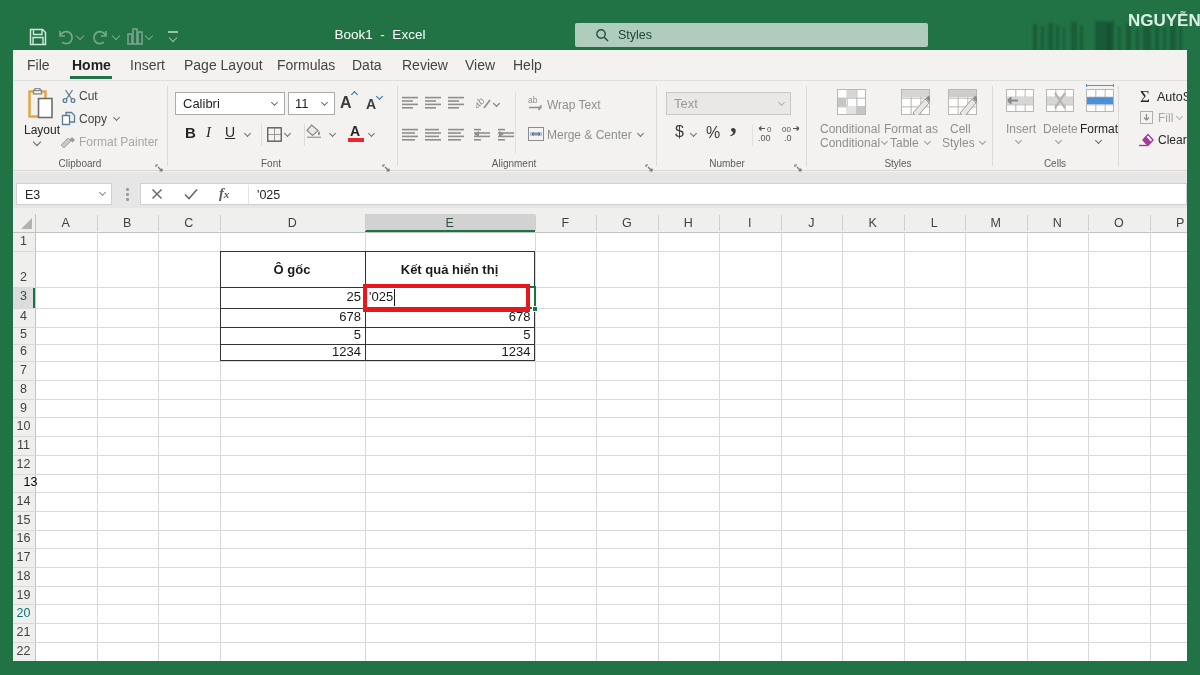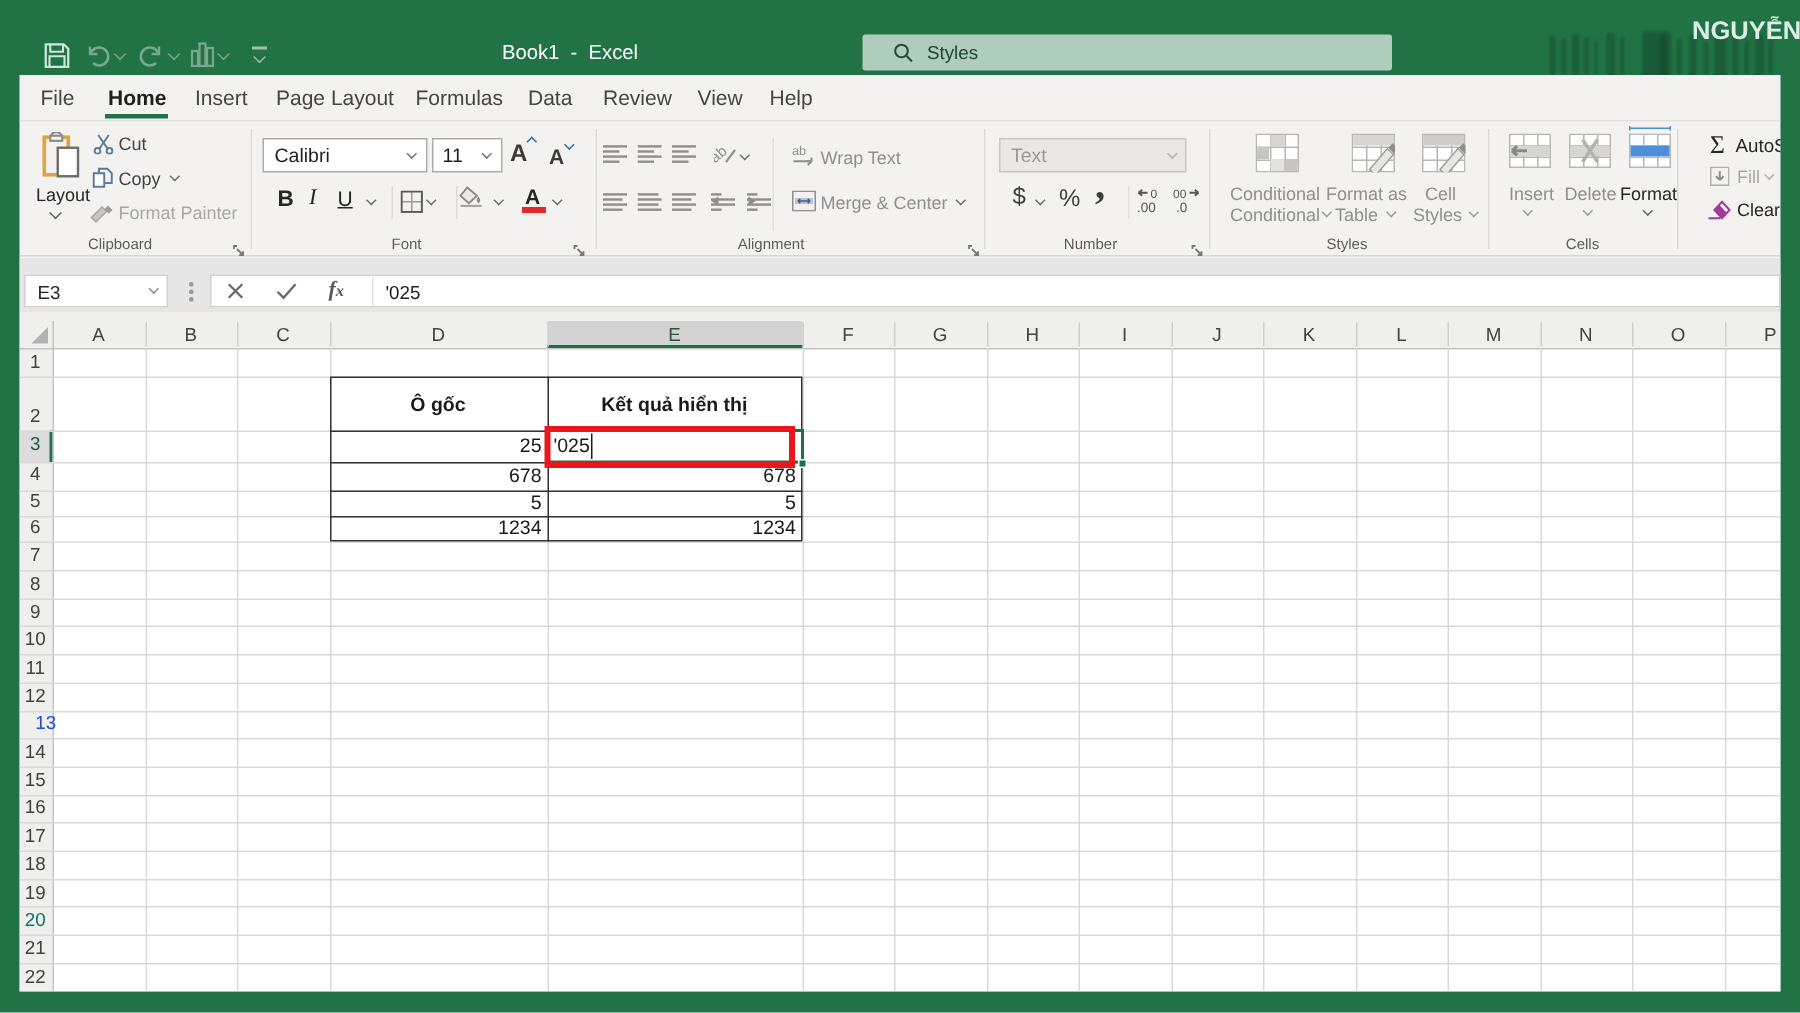--- a/index.html
+++ b/index.html
@@ -442,21 +442,21 @@
 <div class="a" style="left:0px;top:239.2px;width:21px;text-align:center;font-size:12.5px;color:#1c5c39">3</div>
 <div class="a" style="left:0px;top:259.2px;width:21px;text-align:center;font-size:12.5px;color:#424242">4</div>
 <div class="a" style="left:0px;top:277px;width:21px;text-align:center;font-size:12.5px;color:#424242">5</div>
 <div class="a" style="left:0px;top:294.4px;width:21px;text-align:center;font-size:12.5px;color:#424242">6</div>
 <div class="a" style="left:0px;top:313.09999999999997px;width:21px;text-align:center;font-size:12.5px;color:#424242">7</div>
 <div class="a" style="left:0px;top:331.79999999999995px;width:21px;text-align:center;font-size:12.5px;color:#424242">8</div>
 <div class="a" style="left:0px;top:350.5px;width:21px;text-align:center;font-size:12.5px;color:#424242">9</div>
 <div class="a" style="left:0px;top:369.2px;width:21px;text-align:center;font-size:12.5px;color:#424242">10</div>
 <div class="a" style="left:0px;top:387.9px;width:21px;text-align:center;font-size:12.5px;color:#424242">11</div>
 <div class="a" style="left:0px;top:406.59999999999997px;width:21px;text-align:center;font-size:12.5px;color:#424242">12</div>
-<div class="a" style="left:0px;top:425.29999999999995px;width:35px;text-align:center;font-size:12.5px;color:#1d4ed8">13</div>
+<div class="a" style="left:0px;top:425.29999999999995px;width:35px;text-align:center;font-size:12.5px;color:#000000">13</div>
 <div class="a" style="left:0px;top:444.0px;width:21px;text-align:center;font-size:12.5px;color:#424242">14</div>
 <div class="a" style="left:0px;top:462.69999999999993px;width:21px;text-align:center;font-size:12.5px;color:#424242">15</div>
 <div class="a" style="left:0px;top:481.4px;width:21px;text-align:center;font-size:12.5px;color:#424242">16</div>
 <div class="a" style="left:0px;top:500.0999999999999px;width:21px;text-align:center;font-size:12.5px;color:#424242">17</div>
 <div class="a" style="left:0px;top:518.8px;width:21px;text-align:center;font-size:12.5px;color:#424242">18</div>
 <div class="a" style="left:0px;top:537.5px;width:21px;text-align:center;font-size:12.5px;color:#424242">19</div>
 <div class="a" style="left:0px;top:556.2px;width:21px;text-align:center;font-size:12.5px;color:#0f766e">20</div>
 <div class="a" style="left:0px;top:574.9px;width:21px;text-align:center;font-size:12.5px;color:#424242">21</div>
 <div class="a" style="left:0px;top:593.5999999999999px;width:21px;text-align:center;font-size:12.5px;color:#424242">22</div>
     <div class="a" style="left:206.5px;top:201.3px;width:315.0px;height:110.0px;border:1.4px solid #333333"></div>

